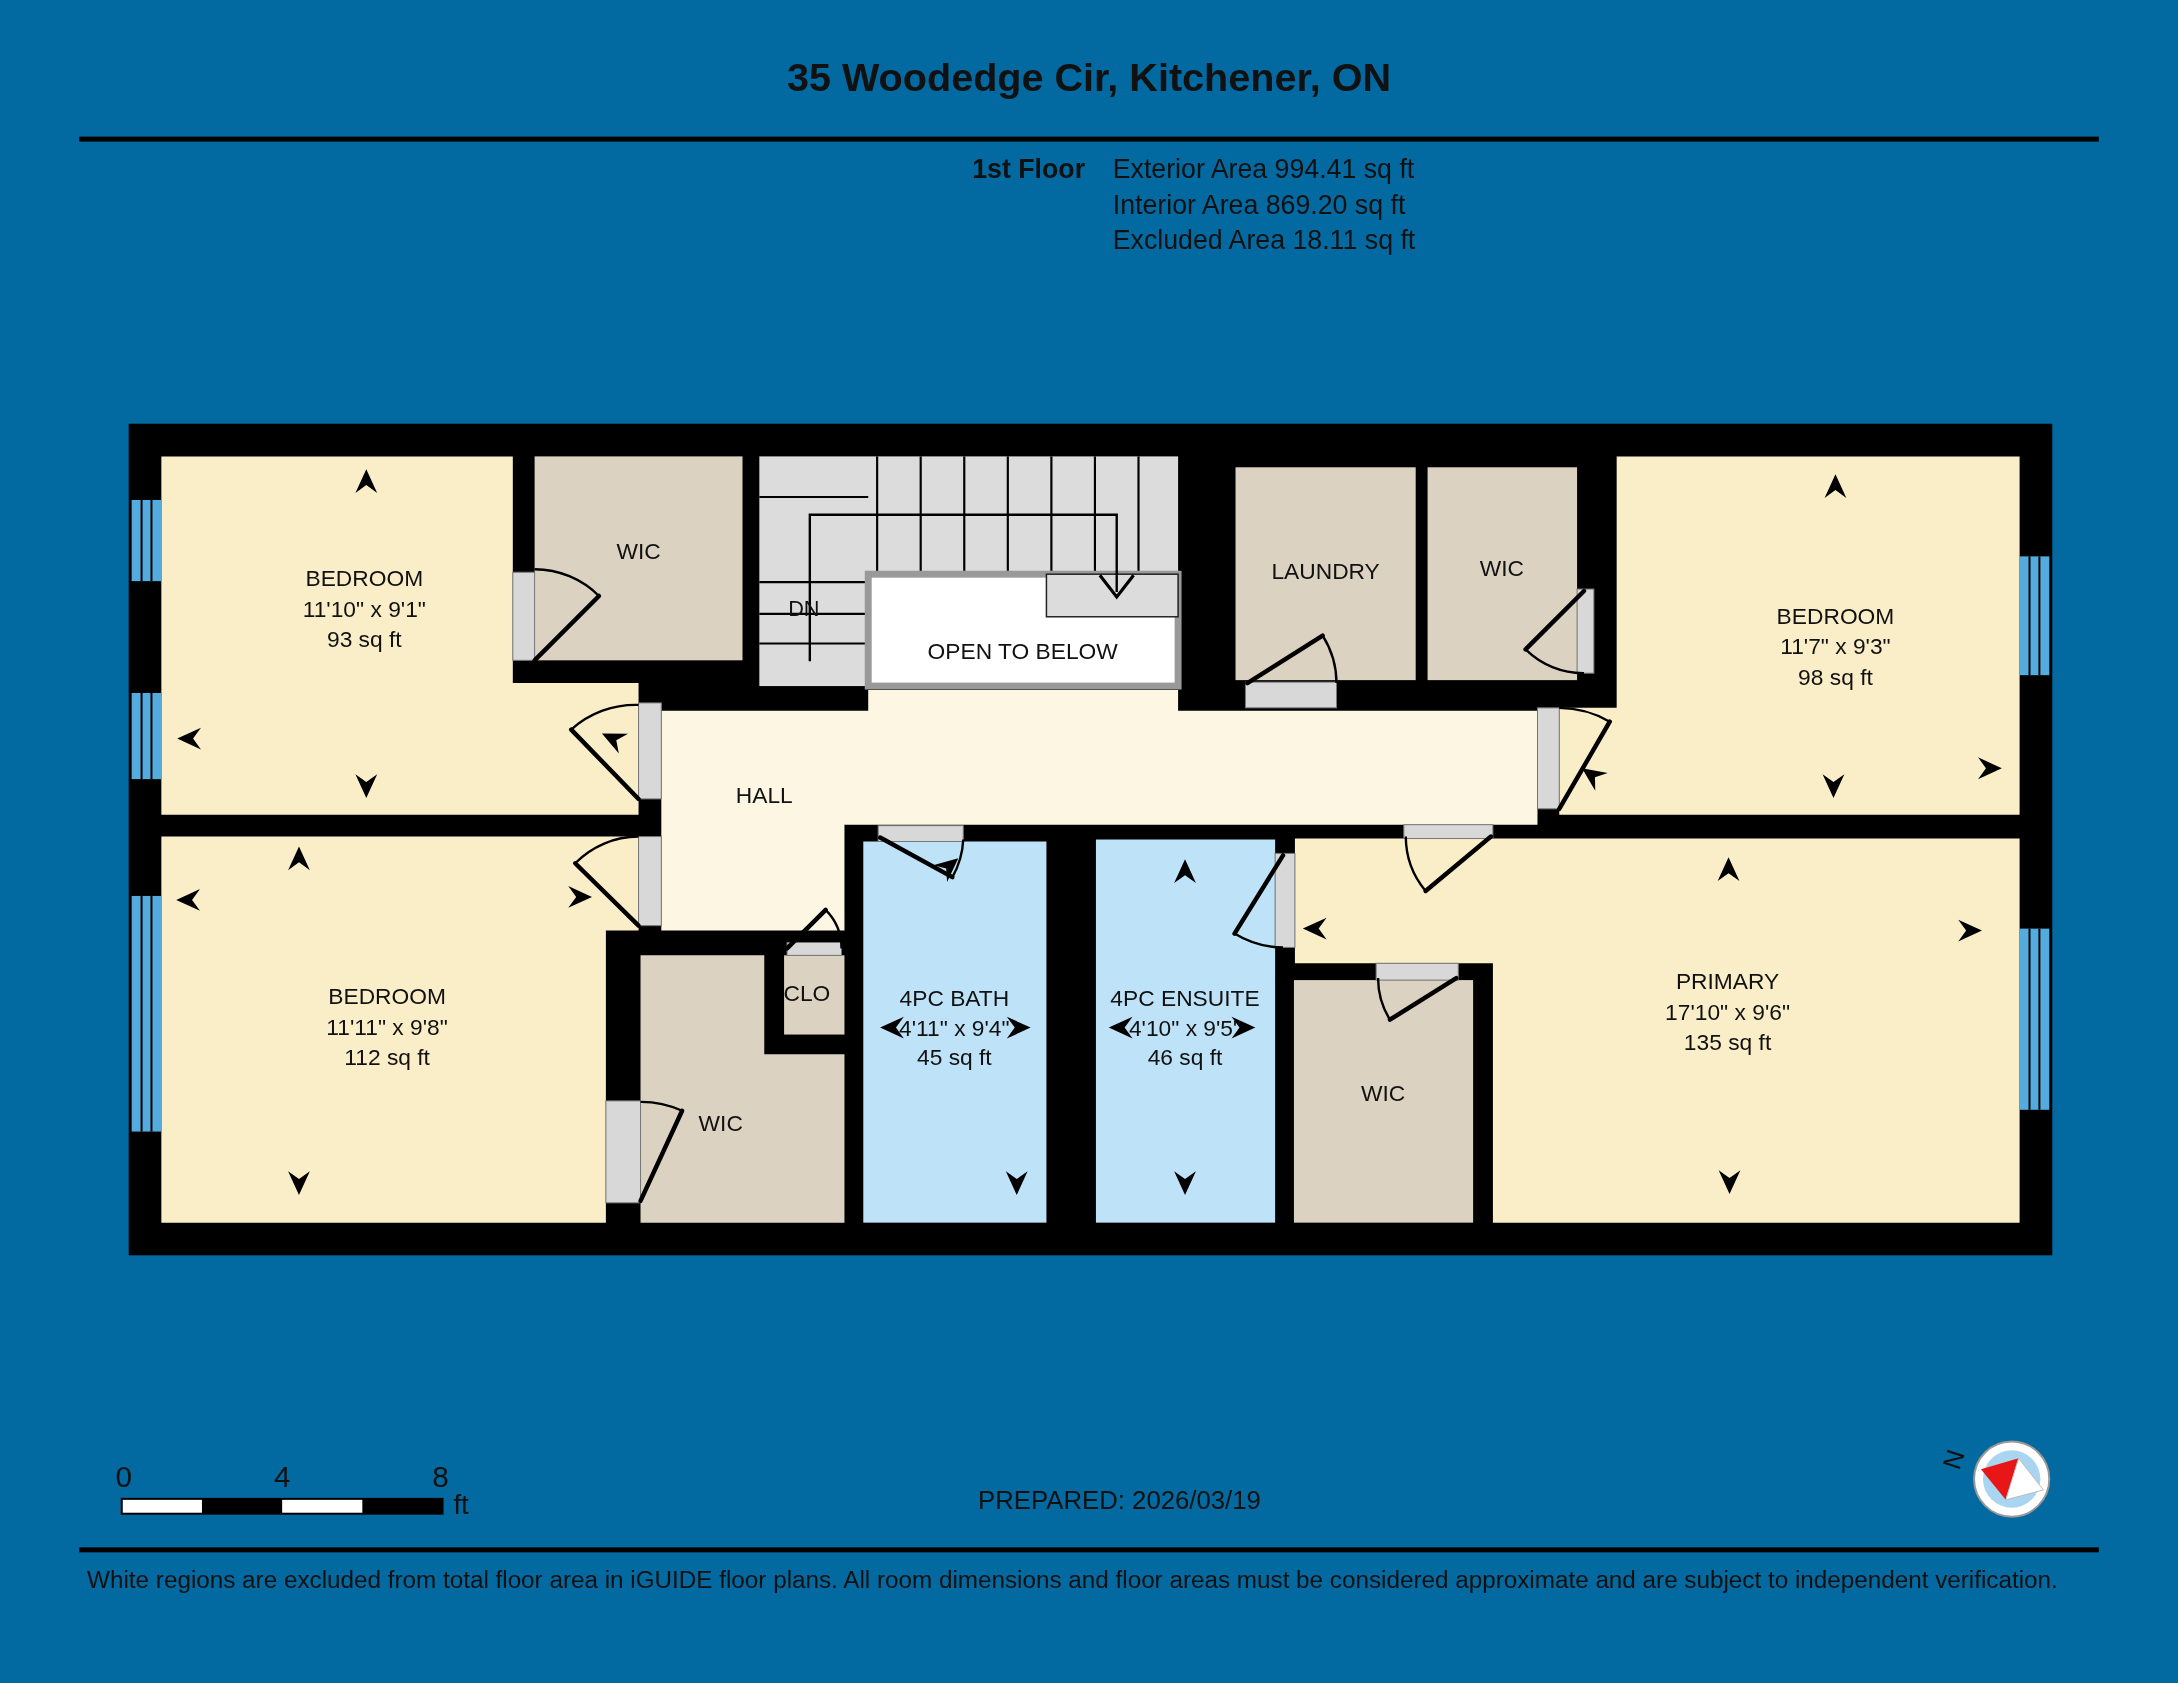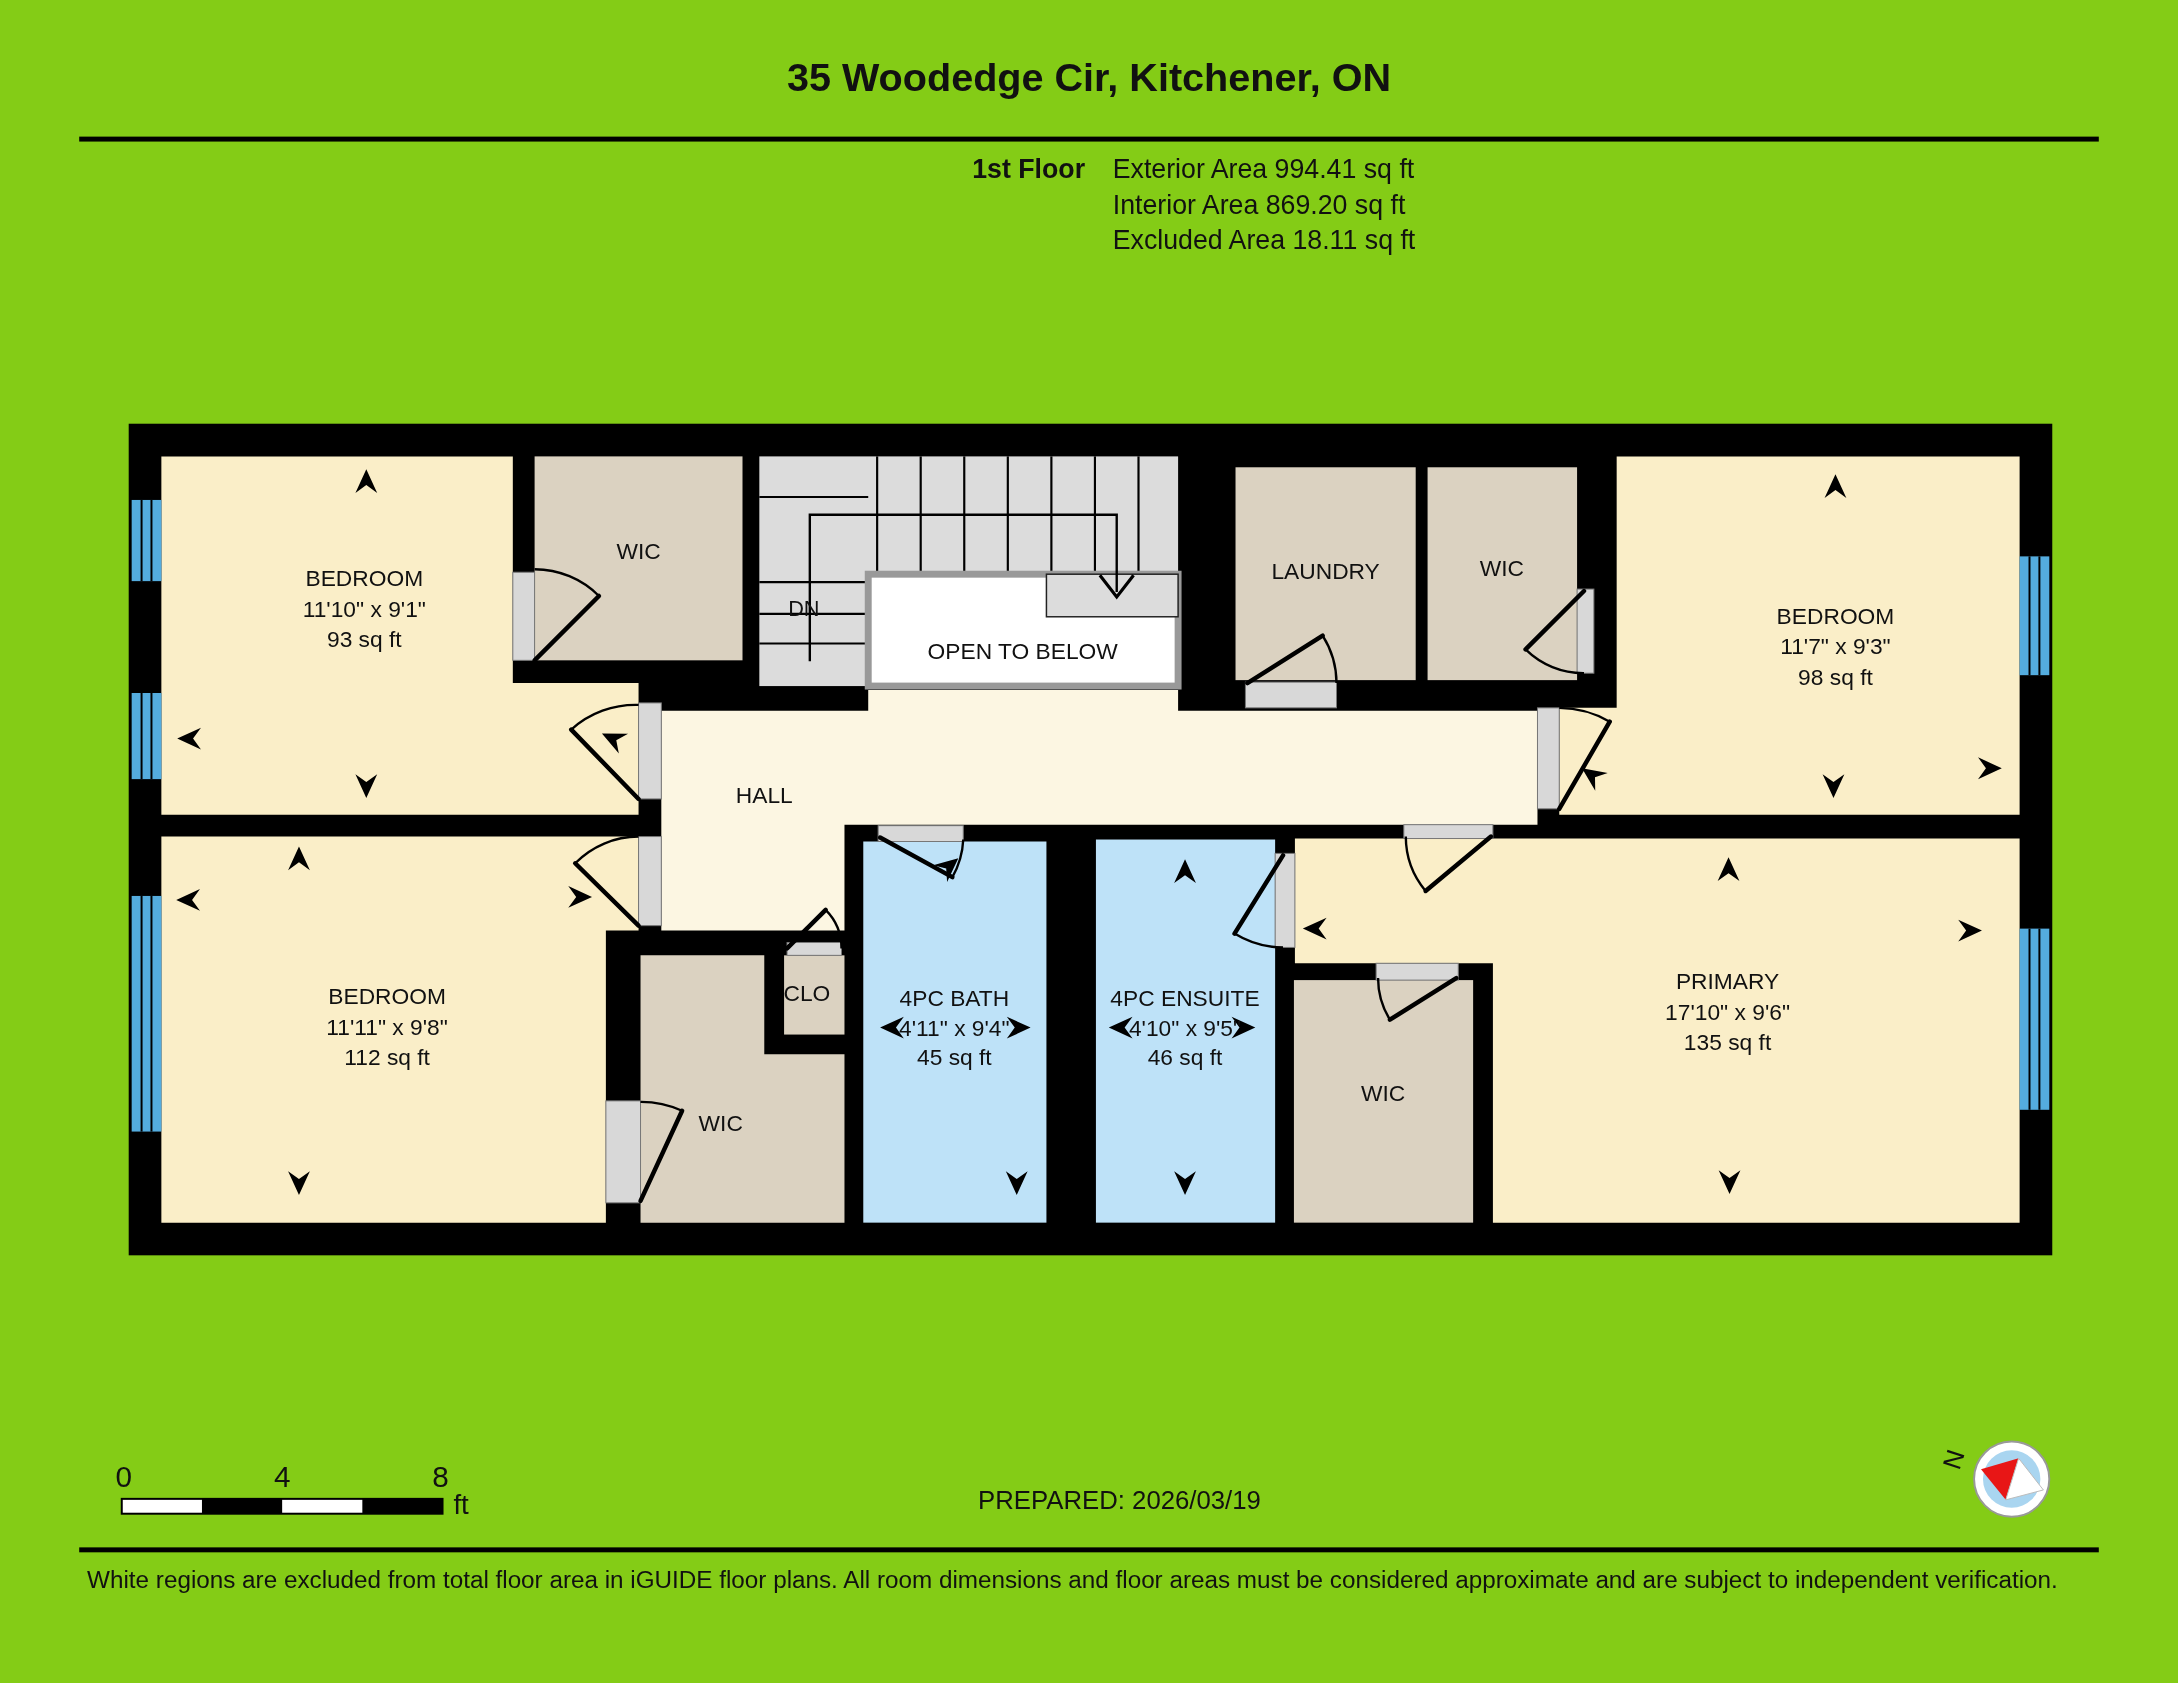--- a/index.html
+++ b/index.html
@@ -1,16 +1,16 @@
 <!DOCTYPE html>
 <html><head>
 <meta charset="utf-8">
 <style>
   html,body{margin:0;padding:0;background:#ffffff;}
-  .page{width:2178px;height:1683px;position:relative;background:#84cc16;
+  .page{width:2178px;height:1683px;position:relative;background:#0369a1;
         font-family:"Liberation Sans", sans-serif;}
   svg{display:block;}
   text{fill:#111111;font-family:"Liberation Sans", sans-serif;}
   .roomtxt{font-size:23px;}
   .lbl{font-size:23px;}
   .arc{stroke:#000;stroke-width:2.4;fill:none;}
   .leaf{stroke:#000;stroke-width:4.5;fill:none;stroke-linecap:round;}
   .jamb{fill:#D8D8D8;stroke:#777;stroke-width:1;}
   .tread{stroke:#000;stroke-width:2.2;}
   .winline{stroke:#000;stroke-width:2;}

